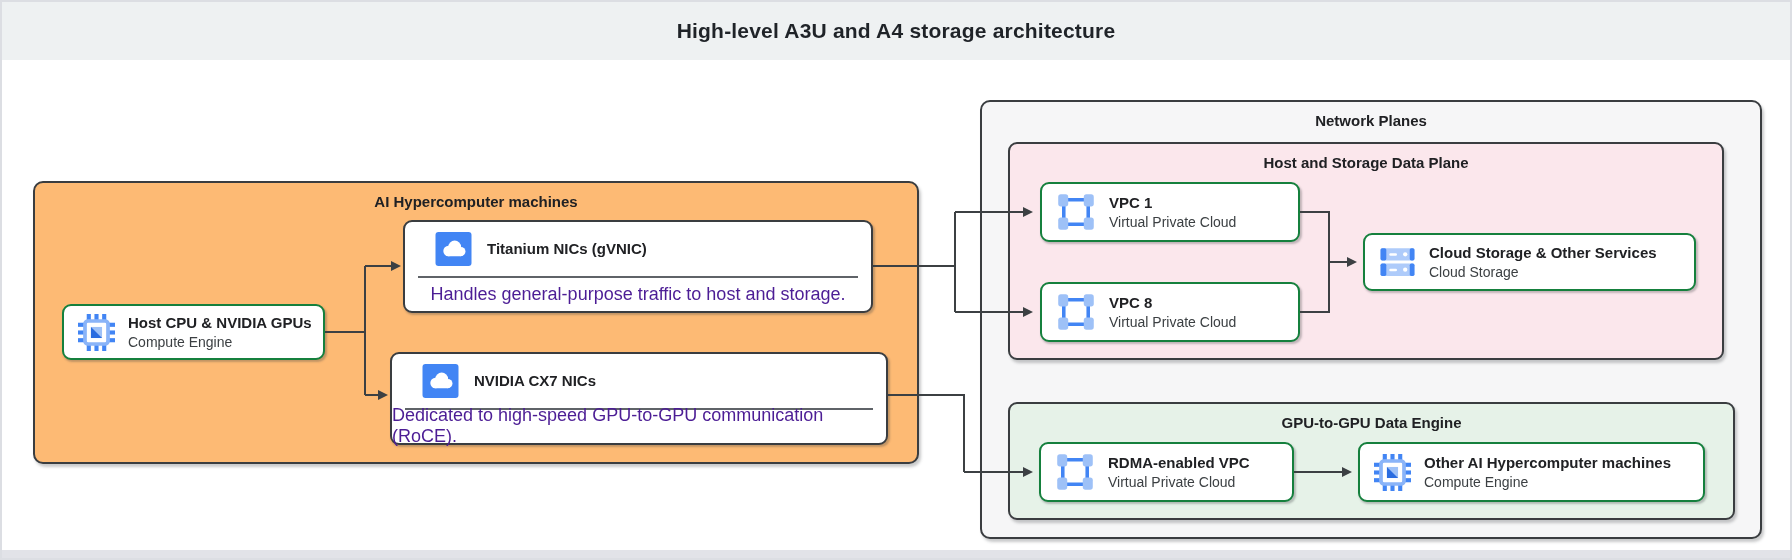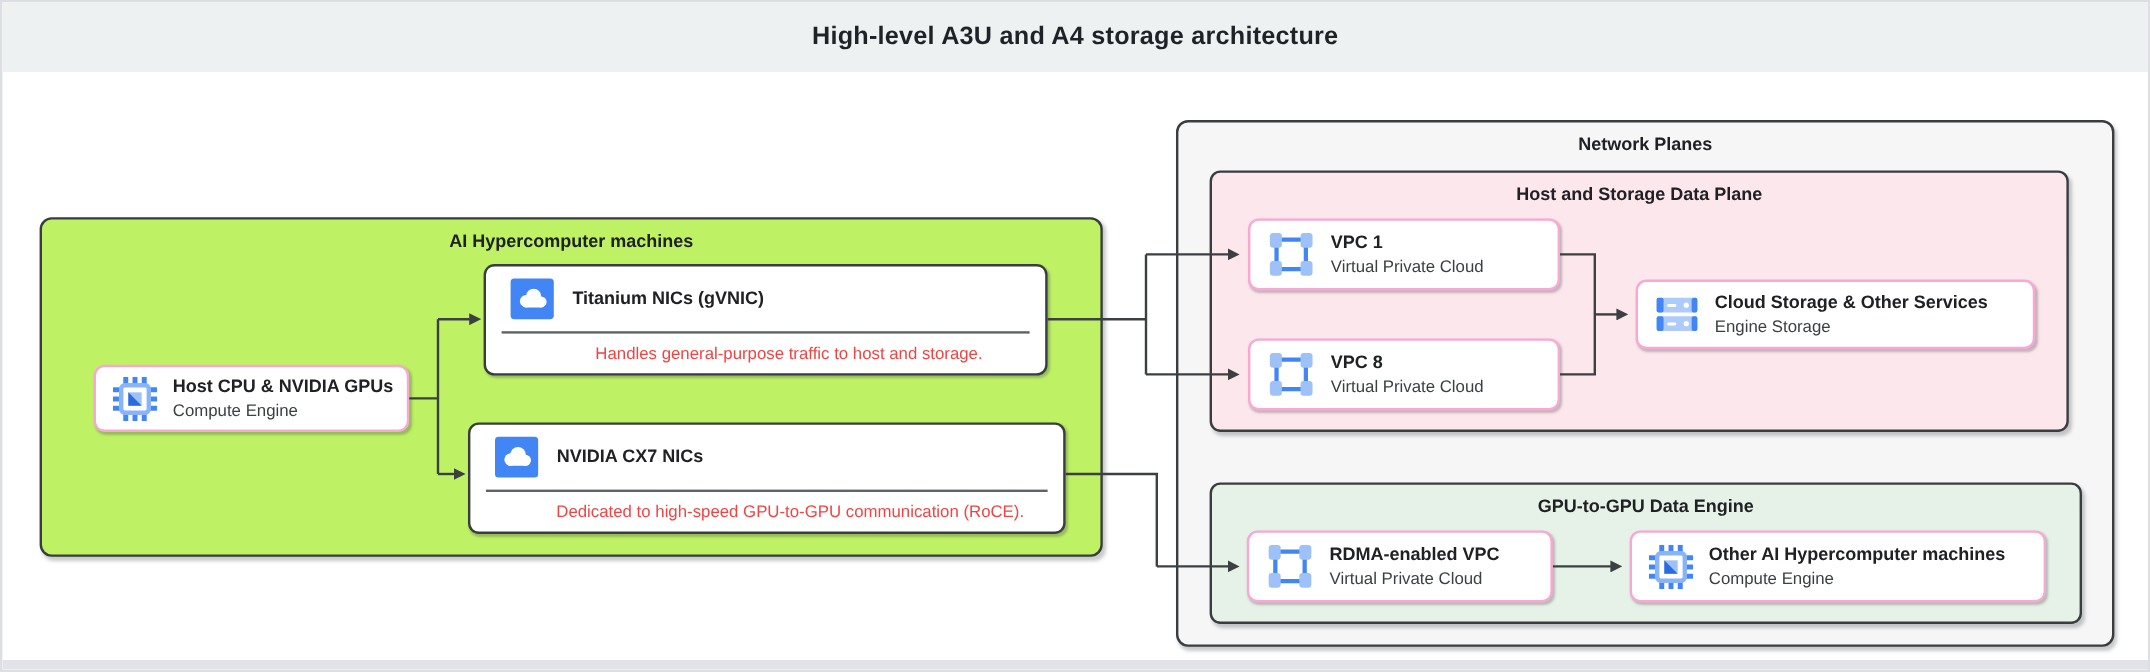--- a/index.html
+++ b/index.html
@@ -16,51 +16,51 @@
   .bottom-strip{position:absolute;left:0;bottom:0;width:100%;height:8px;background:#e2e3e8;}
 
   .group{
     position:absolute;border:2px solid #3a3d40;border-radius:10px;box-sizing:border-box;
     box-shadow:2px 3px 3px rgba(60,64,67,.28);z-index:1;
   }
   .group-title{
     position:absolute;top:10px;left:0;width:100%;text-align:center;
     font-size:15px;font-weight:700;color:#202124;
   }
-  .g-blue{left:31px;top:179px;width:886px;height:283px;background:#bef264;}
+  .g-blue{left:31px;top:179px;width:886px;height:283px;background:#fdba74;}
   .g-gray{left:978px;top:98px;width:782px;height:439px;background:#f6f6f7;}
   .g-pink{left:1006px;top:140px;width:716px;height:218px;background:#fbe7ec;border-radius:9px;}
   .g-green{left:1006px;top:400px;width:727px;height:118px;background:#e6f2e8;border-radius:9px;}
 
   .node{
-    position:absolute;background:#ffffff;border:2px solid #f9a8d4;border-radius:9px;
+    position:absolute;background:#ffffff;border:2px solid #15803d;border-radius:9px;
     box-sizing:border-box;display:flex;align-items:center;gap:13px;padding-left:14px;
     box-shadow:1.5px 2px 2px rgba(60,64,67,.3);z-index:3;
   }
   .node-text{display:flex;flex-direction:column;justify-content:center;line-height:1.3;}
   .node-title{font-size:15px;font-weight:700;color:#202124;white-space:nowrap;}
   .node-sub{font-size:14px;font-weight:400;color:#3c4043;white-space:nowrap;margin-top:1px;}
 
-  .n-host{left:76px;top:302px;width:263px;height:56px;}
+  .n-host{left:60px;top:302px;width:263px;height:56px;}
   .n-vpc1{left:1038px;top:180px;width:260px;height:60px;}
   .n-vpc2{left:1038px;top:280px;width:260px;height:60px;}
   .n-storage{left:1361px;top:231px;width:333px;height:58px;}
   .n-rdma{left:1037px;top:440px;width:255px;height:60px;}
   .n-other{left:1356px;top:440px;width:347px;height:60px;}
 
   .nic{
     position:absolute;background:#ffffff;border:2px solid #3a3d40;border-radius:9px;
     box-sizing:border-box;display:flex;flex-direction:column;
     box-shadow:1.5px 2px 2px rgba(60,64,67,.3);z-index:3;
   }
-  .nic-top{flex:62;display:flex;align-items:center;gap:15px;padding:0 20px;min-height:0;border-radius:18px;}
+  .nic-top{flex:62;display:flex;align-items:center;gap:15px;padding:0 30px;min-height:0;border-radius:18px;}
   .nic-divider{border-top:2px solid #5f6368;margin:0 13px;}
   .nic-desc{
     flex:38;display:flex;align-items:center;justify-content:center;
-    font-size:14px;color:#ef4444;min-height:0;padding-left:39px;
+    font-size:18px;color:#4c1d95;min-height:0;
   }
   .n-titanium{left:401px;top:218px;width:470px;height:93px;}
   .n-cx7{left:388px;top:350px;width:498px;height:93px;}
 
   .edges{position:absolute;left:0;top:0;width:1792px;height:560px;z-index:2;pointer-events:none;}
   .icon{flex:0 0 auto;display:block;}
 </style>
 </head>
 <body>
 
@@ -221,21 +221,21 @@
       <span class="node-sub">Virtual Private Cloud</span>
     </div>
   </div>
 
   <div class="node n-storage">
     <svg class="icon" width="37" height="32" viewBox="0 0 36 31">
         <use href="#ic-storage"></use>
       </svg>
     <div class="node-text">
       <span class="node-title">Cloud Storage &amp; Other Services</span>
-      <span class="node-sub">Engine Storage</span>
+      <span class="node-sub">Cloud Storage</span>
     </div>
   </div>
 
   <div class="node n-rdma">
     <svg class="icon" width="40" height="40" viewBox="0 0 36 36">
         <use href="#ic-vpc"></use>
       </svg>
     <div class="node-text">
       <span class="node-title">RDMA-enabled VPC</span>
       <span class="node-sub">Virtual Private Cloud</span>

